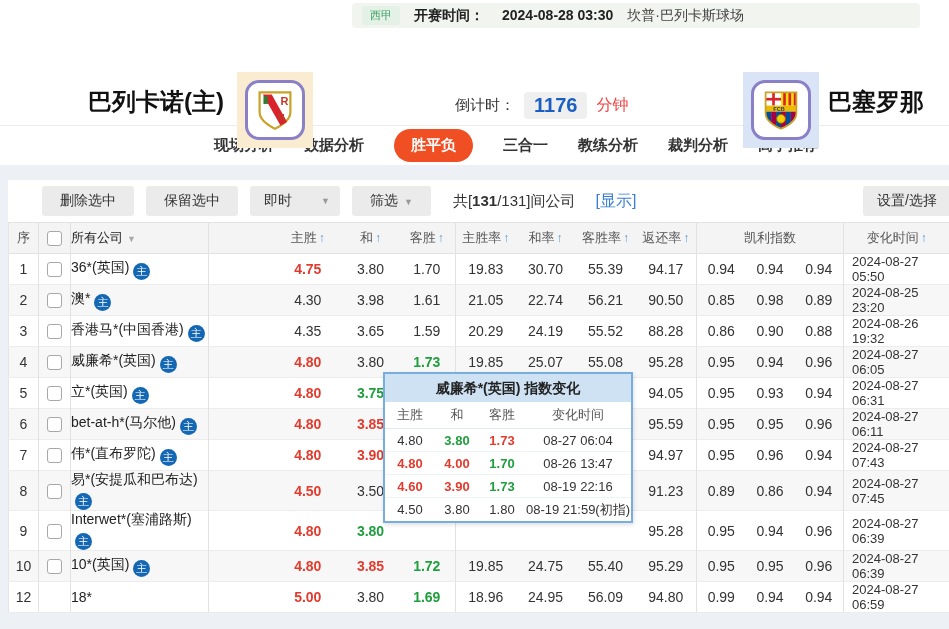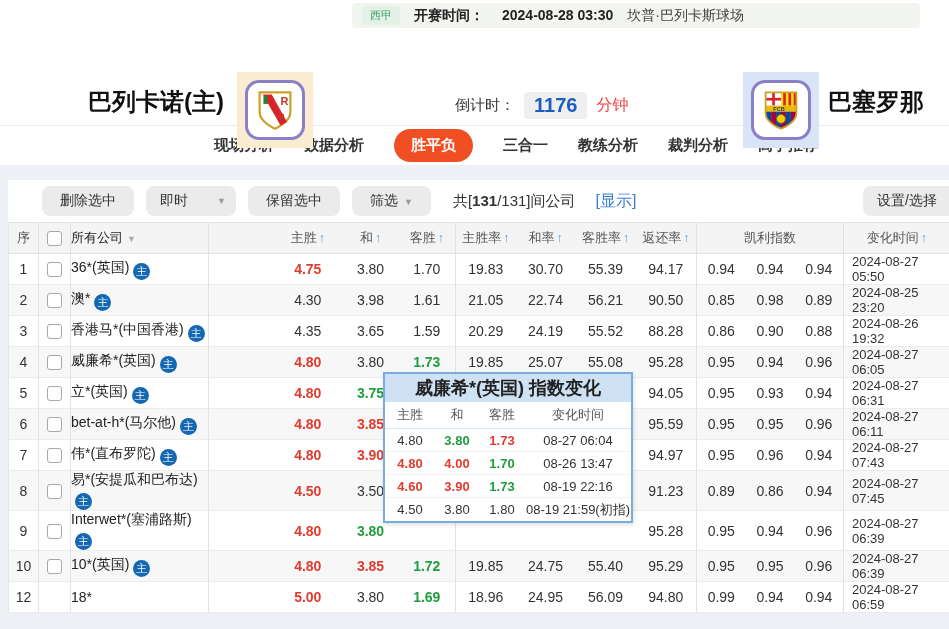--- a/index.html
+++ b/index.html
@@ -43,21 +43,21 @@
           gap: 30px; padding-left: 214px; font-size: 15px; font-weight: bold; color: #333; }
   .tab { cursor: pointer; white-space: nowrap; }
   .tab.active { background: #f04e23; color: #fff; border-radius: 999px; padding: 7px 17px; }
 
   
   .content { height: 464px; background: #edf1f6; padding: 15px 0 0 8px; position: relative; }
   .panel { width: 941px; background: #fff; }
 
   .filter-row { height: 42px; display: flex; align-items: center; gap: 12px;
                 padding-left: 34px; position: relative; background: #fff; }
-  .btn { height: 30px; background: #ebebeb; border: none; border-radius: 8px;
+  .btn { height: 30px; background: #ebebeb; border: none; border-radius: 3px;
          font-size: 14px; color: #333; padding: 0 18px; font-family: inherit; cursor: pointer; white-space: nowrap; }
   .dd { width: 90px; display: flex; align-items: center; justify-content: space-between; padding: 0 10px 0 14px; }
   .caret { color: #999; font-size: 9px; margin-left: 6px; }
   .count-text { font-size: 15px; color: #333; margin-left: 10px; white-space: nowrap; }
   .count-strong { font-weight: bold; }
   .show-link { color: #3b7fd4; margin-left: 8px; cursor: pointer; }
   .settings-btn { position: absolute; right: -22px; width: 108px; text-align: left; padding: 0 14px; }
 
   
   table { border-collapse: collapse; table-layout: fixed; width: 941px; font-size: 14px;
@@ -79,21 +79,21 @@
               background: #1467b3; color: #fff; font-size: 11px; line-height: 17px;
               text-align: center; margin-left: 4px; vertical-align: -3px; }
   .c-red { color: #e23b2e; font-weight: bold; }
   .c-green { color: #1f9e3d; font-weight: bold; }
   .cell-time { text-align: left; padding-left: 8px; font-size: 13px; }
 
   
   .popup { position: absolute; left: 383px; top: 207px; width: 250px; background: #fff;
            border: 2px solid #78aede; box-shadow: 1px 2px 4px rgba(0,0,0,0.12); z-index: 5; }
   .popup-title { height: 28px; line-height: 28px; background: #cee2f4; text-align: center;
-                 font-size: 18px; font-weight: bold; color: #222; }
+                 font-size: 14px; font-weight: bold; color: #222; }
   .popup-grid-row { display: grid; grid-template-columns: 50px 44px 46px 106px;
                     align-items: center; text-align: center; font-size: 13px; }
   .popup-head { height: 27px; color: #555; border-bottom: 1px solid #dce8f3; }
   .popup-row { height: 23px; border-bottom: 1px solid #eef3f8; }
   .popup-row:last-child { border-bottom: none; }
 </style>
 </head>
 <body>
 
 <div class="topbar">
@@ -171,25 +171,25 @@
     <div class="tab">教练分析</div>
     <div class="tab">裁判分析</div>
     <div class="tab">高手推荐</div>
   </div>
 
 <div class="content">
   <div class="panel">
 
     <div class="filter-row">
       <button class="btn">删除选中</button>
+      <button class="btn">保留选中</button>
       <button class="btn dd">
         <span>即时</span>
         <span class="caret">▼</span>
       </button>
-      <button class="btn">保留选中</button>
       <button class="btn">
         <span>筛选</span><span class="caret">▼</span>
       </button>
       <span class="count-text">
         <span>共[</span><span class="count-strong">131</span><span>/131]间公司</span>
       </span>
       <span class="show-link">[显示]</span>
       <button class="btn settings-btn">设置/选择</button>
     </div>
 

